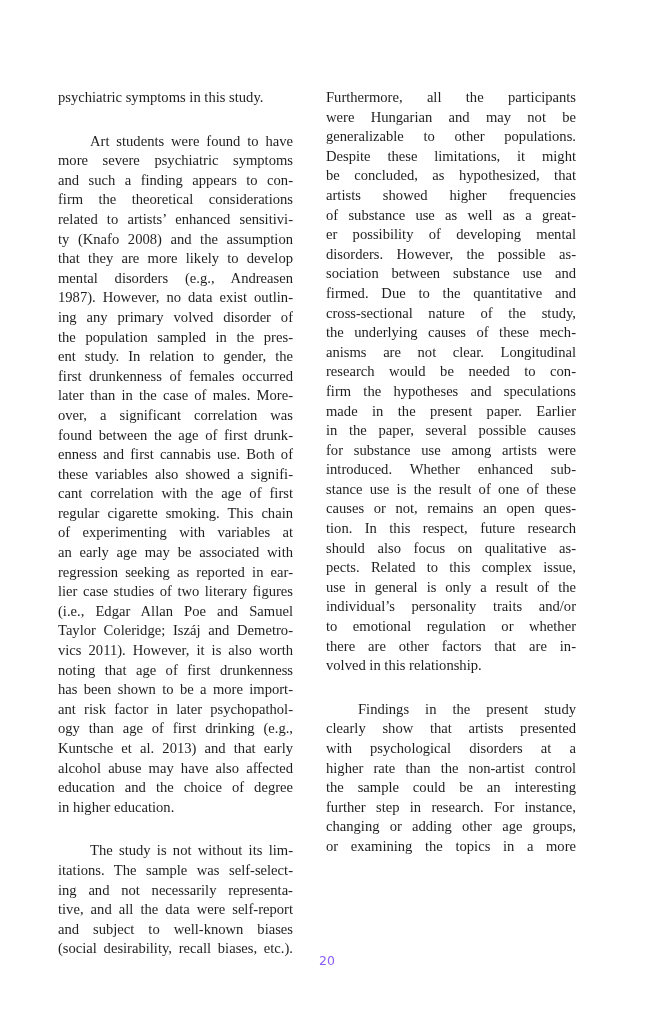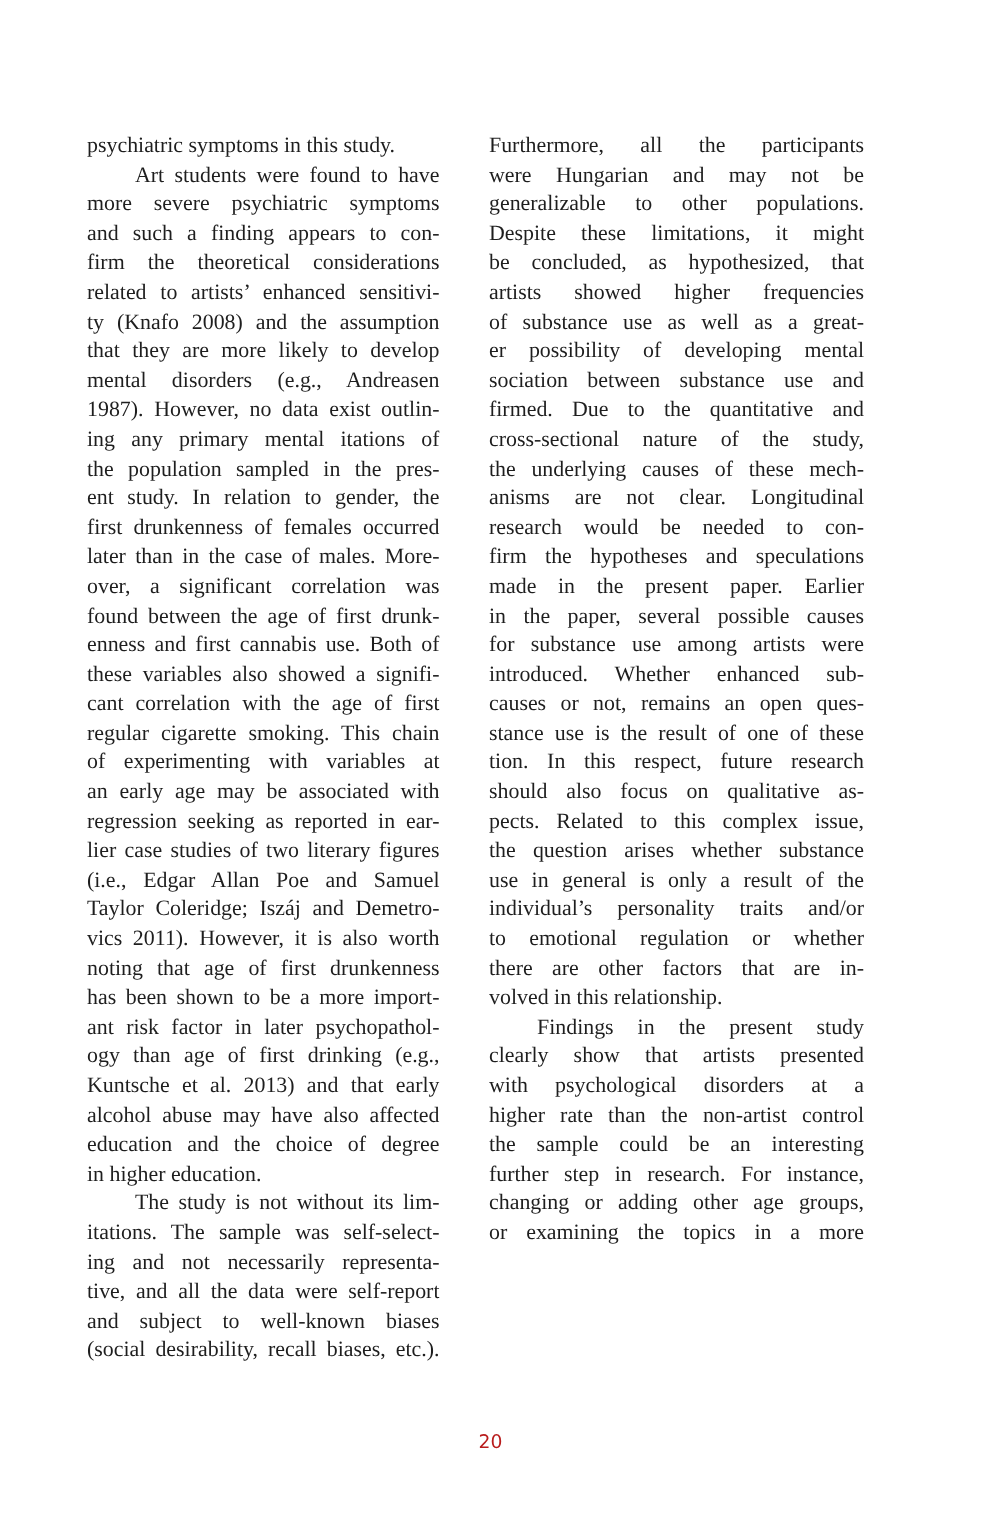--- a/index.html
+++ b/index.html
@@ -3,39 +3,39 @@
 <meta charset="utf-8">
 <style>
   html, body { margin: 0; padding: 0; background: #ffffff; }
   body { width: 663px; height: 1024px; position: relative; overflow: hidden; }
   .page { position: absolute; left: 0; top: 0; width: 663px; height: 1024px; background: #fff; }
   .col { position: absolute; top: 88px; font-family: "Liberation Serif", "DejaVu Serif", serif; font-size: 14.6px; color: #1e1e1e; }
   .col-left { left: 58px; width: 235px; }
   .col-right { left: 326px; width: 250px; }
   .line { display: block; height: 19.6px; line-height: 19.6px; white-space: nowrap; text-align: justify; text-align-last: justify; overflow: hidden; }
   .line.last { text-align-last: left; }
-  .line.indent { padding-left: 32px; }
-  .pagenum { position: absolute; top: 953px; left: 0; width: 654px; text-align: center; font-family: "DejaVu Sans", sans-serif; font-size: 12.5px; color: #b91c1c; }
+  .line.indent { padding-left: 32px; margin-top: 24px; }
+  .pagenum { position: absolute; top: 953px; left: 0; width: 654px; text-align: center; font-family: "DejaVu Sans", sans-serif; font-size: 12.5px; color: #8b5cf6; }
 </style>
 </head>
 <body>
 
 <div class="page">
   <div class="col col-left" id="col-left">
       <span class="line last">psychiatric symptoms in this study.</span>
       <span class="line indent">Art students were found to have</span>
       <span class="line">more severe psychiatric symptoms</span>
       <span class="line">and such a finding appears to con-</span>
       <span class="line">firm the theoretical considerations</span>
       <span class="line">related to artists’ enhanced sensitivi-</span>
       <span class="line">ty (Knafo 2008) and the assumption</span>
       <span class="line">that they are more likely to develop</span>
       <span class="line">mental disorders (e.g., Andreasen</span>
       <span class="line">1987). However, no data exist outlin-</span>
-      <span class="line">ing any primary mental itations of</span>
+      <span class="line">ing any primary volved disorder of</span>
       <span class="line">the population sampled in the pres-</span>
       <span class="line">ent study. In relation to gender, the</span>
       <span class="line">first drunkenness of females occurred</span>
       <span class="line">later than in the case of males. More-</span>
       <span class="line">over, a significant correlation was</span>
       <span class="line">found between the age of first drunk-</span>
       <span class="line">enness and first cannabis use. Both of</span>
       <span class="line">these variables also showed a signifi-</span>
       <span class="line">cant correlation with the age of first</span>
       <span class="line">regular cigarette smoking. This chain</span>
@@ -63,37 +63,37 @@
     </div>
   <div class="col col-right" id="col-right">
       <span class="line">Furthermore, all the participants</span>
       <span class="line">were Hungarian and may not be</span>
       <span class="line">generalizable to other populations.</span>
       <span class="line">Despite these limitations, it might</span>
       <span class="line">be concluded, as hypothesized, that</span>
       <span class="line">artists showed higher frequencies</span>
       <span class="line">of substance use as well as a great-</span>
       <span class="line">er possibility of developing mental</span>
+      <span class="line">disorders. However, the possible as-</span>
       <span class="line">sociation between substance use and</span>
       <span class="line">firmed. Due to the quantitative and</span>
       <span class="line">cross-sectional nature of the study,</span>
       <span class="line">the underlying causes of these mech-</span>
       <span class="line">anisms are not clear. Longitudinal</span>
       <span class="line">research would be needed to con-</span>
       <span class="line">firm the hypotheses and speculations</span>
       <span class="line">made in the present paper. Earlier</span>
       <span class="line">in the paper, several possible causes</span>
       <span class="line">for substance use among artists were</span>
       <span class="line">introduced. Whether enhanced sub-</span>
+      <span class="line">stance use is the result of one of these</span>
       <span class="line">causes or not, remains an open ques-</span>
-      <span class="line">stance use is the result of one of these</span>
       <span class="line">tion. In this respect, future research</span>
       <span class="line">should also focus on qualitative as-</span>
       <span class="line">pects. Related to this complex issue,</span>
-      <span class="line">the question arises whether substance</span>
       <span class="line">use in general is only a result of the</span>
       <span class="line">individual’s personality traits and/or</span>
       <span class="line">to emotional regulation or whether</span>
       <span class="line">there are other factors that are in-</span>
       <span class="line last">volved in this relationship.</span>
       <span class="line indent">Findings in the present study</span>
       <span class="line">clearly show that artists presented</span>
       <span class="line">with psychological disorders at a</span>
       <span class="line">higher rate than the non-artist control</span>
       <span class="line">the sample could be an interesting</span>

